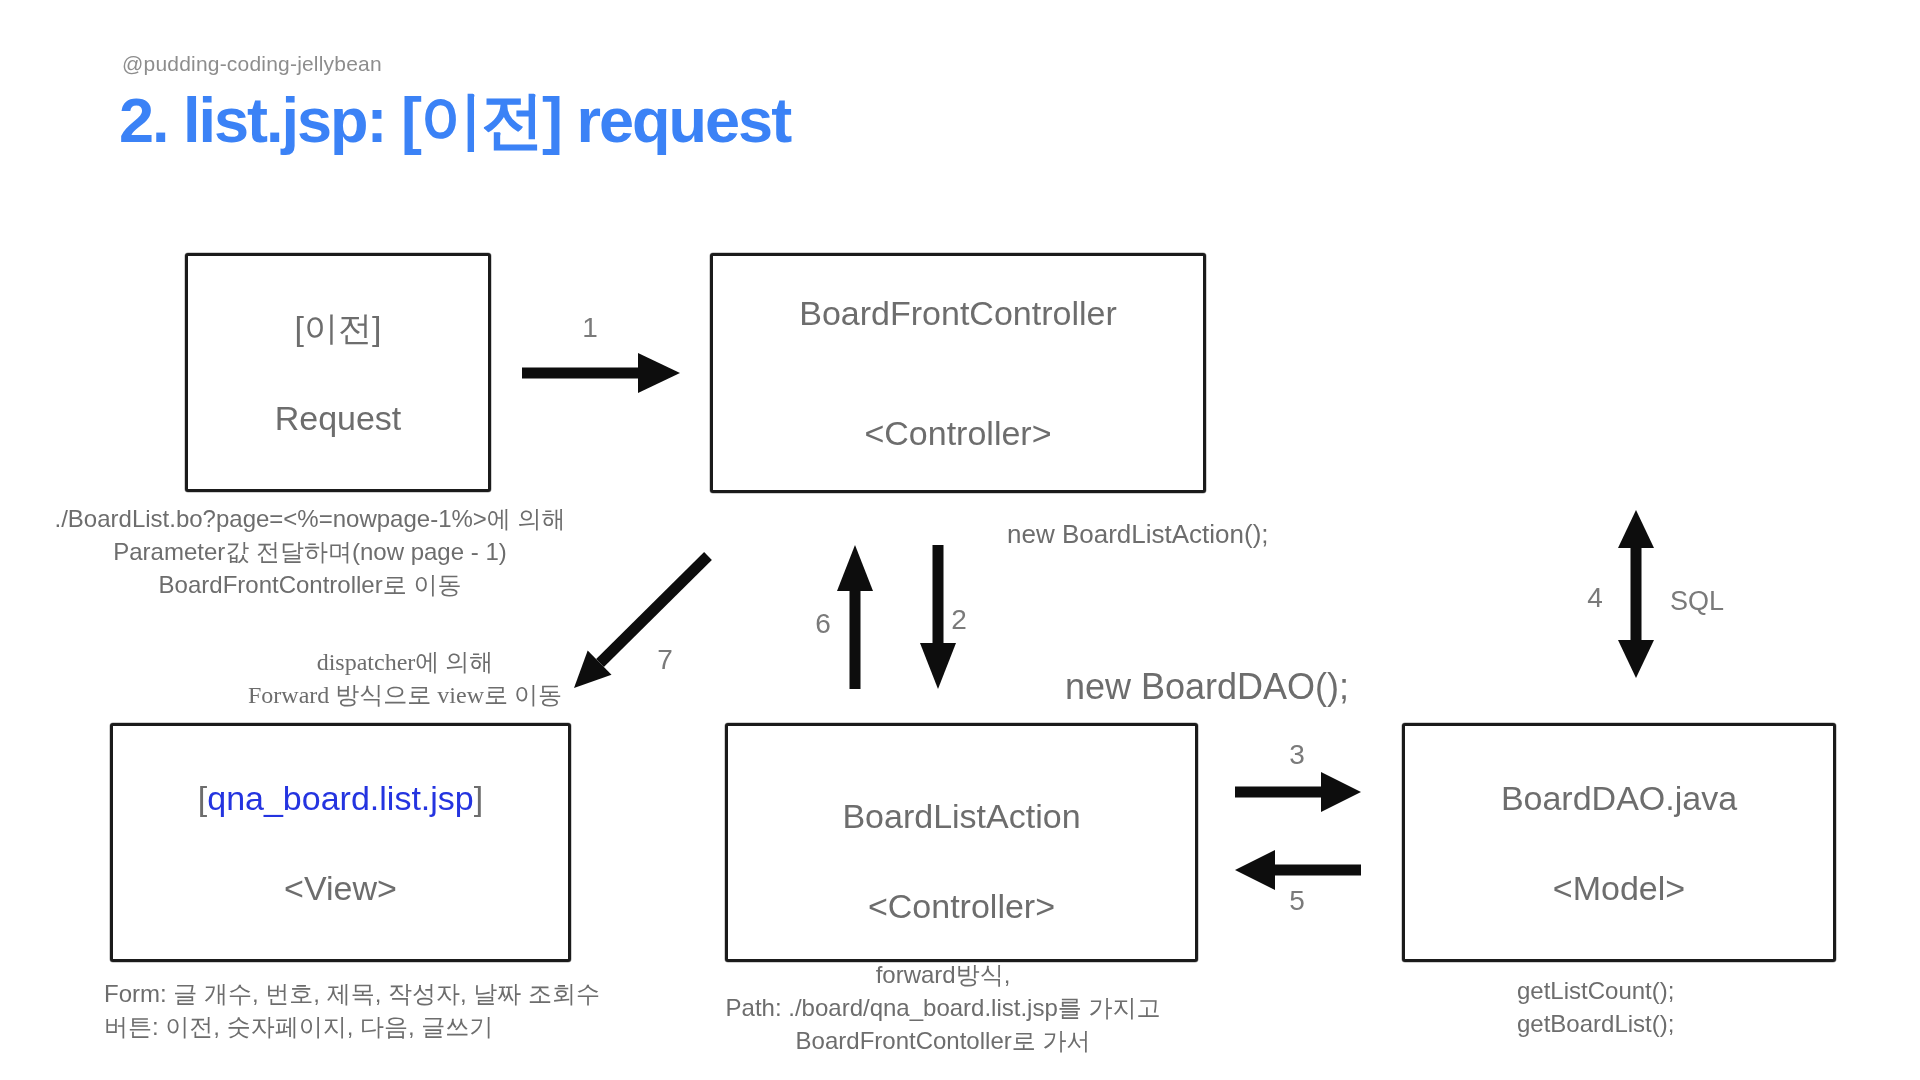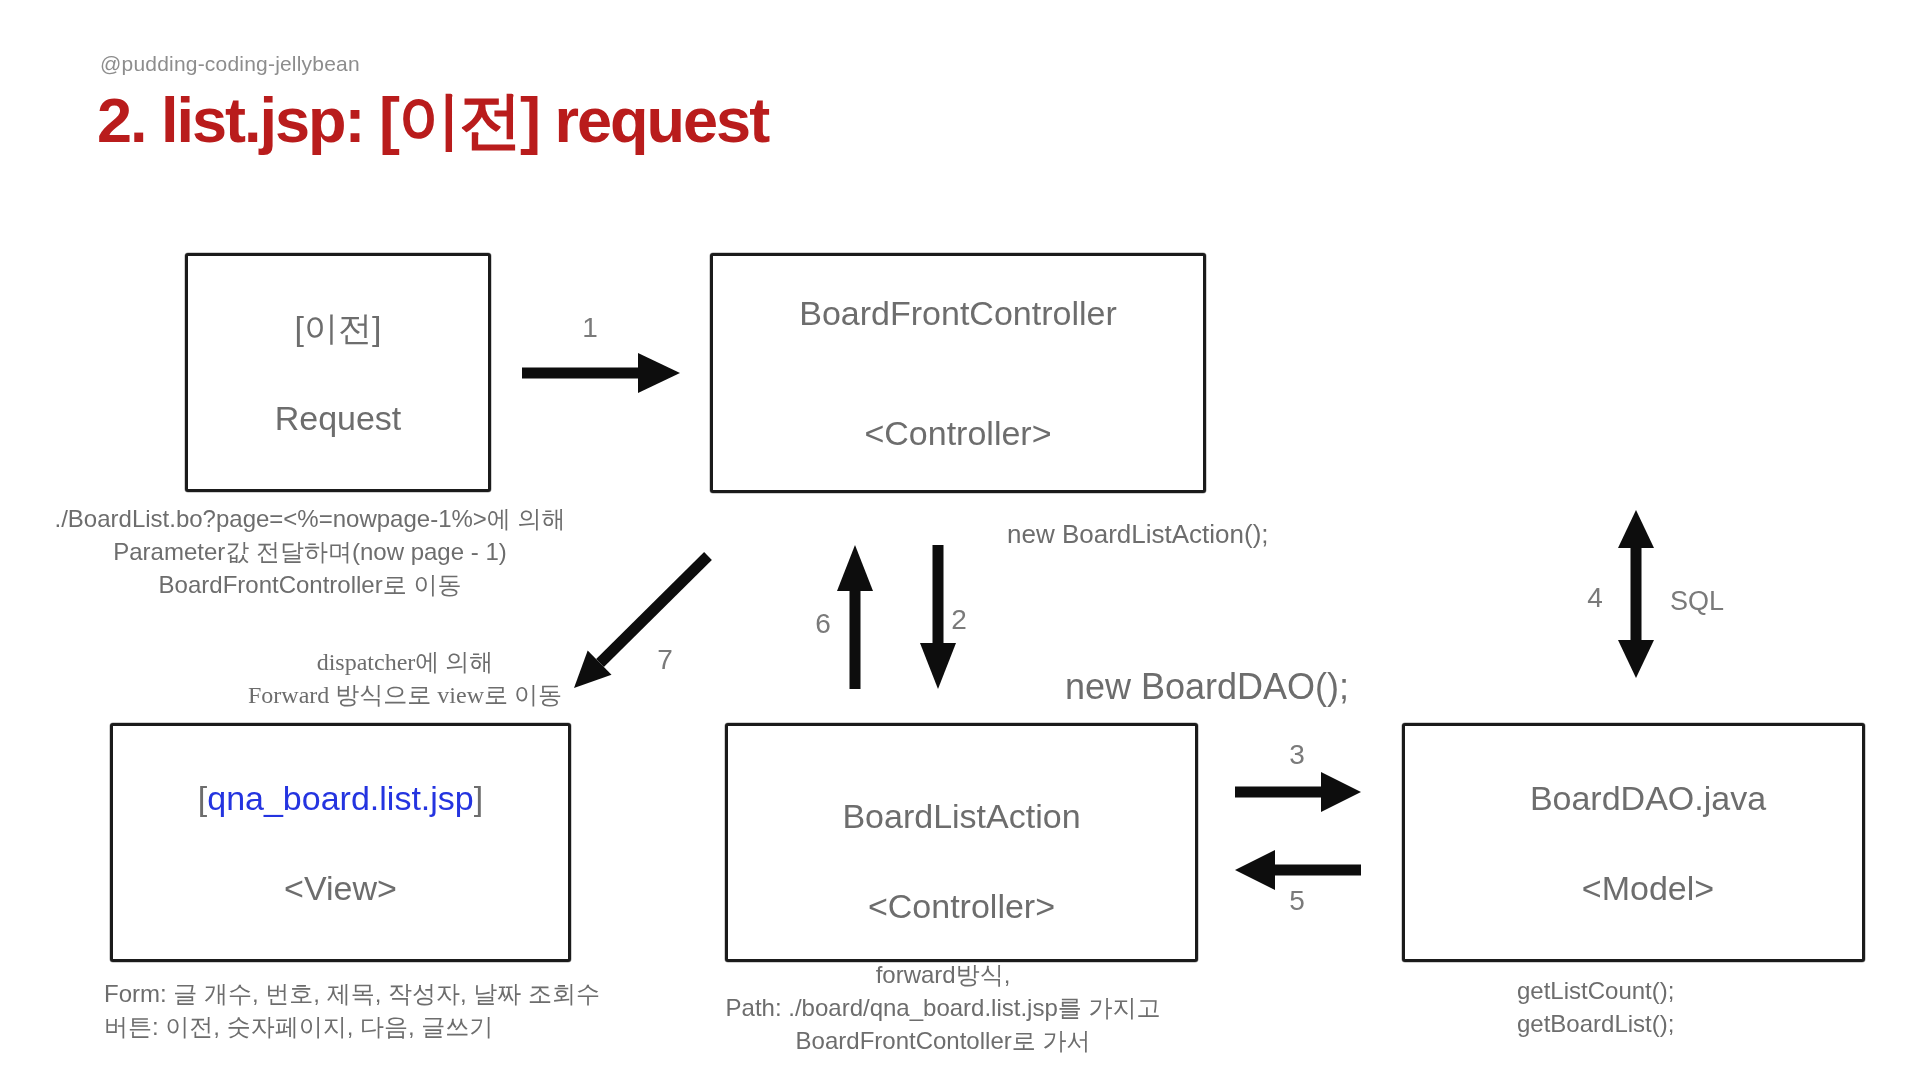--- a/index.html
+++ b/index.html
@@ -1,22 +1,22 @@
 <!DOCTYPE html>
 <html style="--ink: #1b1b1b; --arrow: #0d0d0d; --gray: #6d6d6d; --gray-light: #8d8d8d; --gray-num: #7a7a7a; --blue: #2434E0; --red: #EC4226;"><head>
 <meta charset="utf-8">
 <style>
   html,body { margin:0; padding:0; background:#ffffff; }
   #slide {
     position:relative; width:1920px; height:1080px; overflow:hidden;
     background:#ffffff; font-family:"Liberation Sans", sans-serif;
   }
-  .abs { position:absolute; }
+  .abs { position:absolute;margin-left:22px; }
   .watermark { font-size:21px; color:var(--gray-light); letter-spacing:0.2px; }
-  .title { font-size:63px; font-weight:bold; color:#b91c1c; letter-spacing:-2px; }
+  .title { font-size:63px; font-weight:bold; color:#3b82f6; letter-spacing:-2px; }
   .box {
     position:absolute; border:3.5px solid var(--ink); border-radius:3px; background:#fff;
     display:flex; flex-direction:column; align-items:center; justify-content:center;
     text-align:center; box-shadow:0 0 0 0.5px rgba(20,20,20,.4);
   }
   .box .line { font-size:34px; color:var(--gray); line-height:1; }
   .box .gap { height:56px; }
   .blue { color:var(--blue); }
   .red  { color:var(--red);margin-top:36px; }
   .note { position:absolute; font-size:24px; color:var(--gray); line-height:33px; }
@@ -55,21 +55,21 @@
     <div class="gap"></div>
     <div class="line">&lt;View&gt;</div>
   </div>
 
   <div class="box" style="left:725px; top:723px; width:467px; height:233px;">
     <div class="line red">BoardListAction</div>
     <div class="gap"></div>
     <div class="line">&lt;Controller&gt;</div>
   </div>
 
-  <div class="box" style="left:1402px; top:723px; width:428px; height:233px;padding-left:29px;">
+  <div class="box" style="left:1402px; top:723px; width:428px; height:233px;">
     <div class="line">BoardDAO.java</div>
     <div class="gap"></div>
     <div class="line">&lt;Model&gt;</div>
   </div>
 
   <svg class="arrow" style="left:520px; top:347px;" width="162" height="52" viewBox="0 0 162 52">
     <line x1="2" y1="26" x2="120" y2="26"></line>
       <polygon points="118,6 160,26 118,46"></polygon>
   </svg>
 

